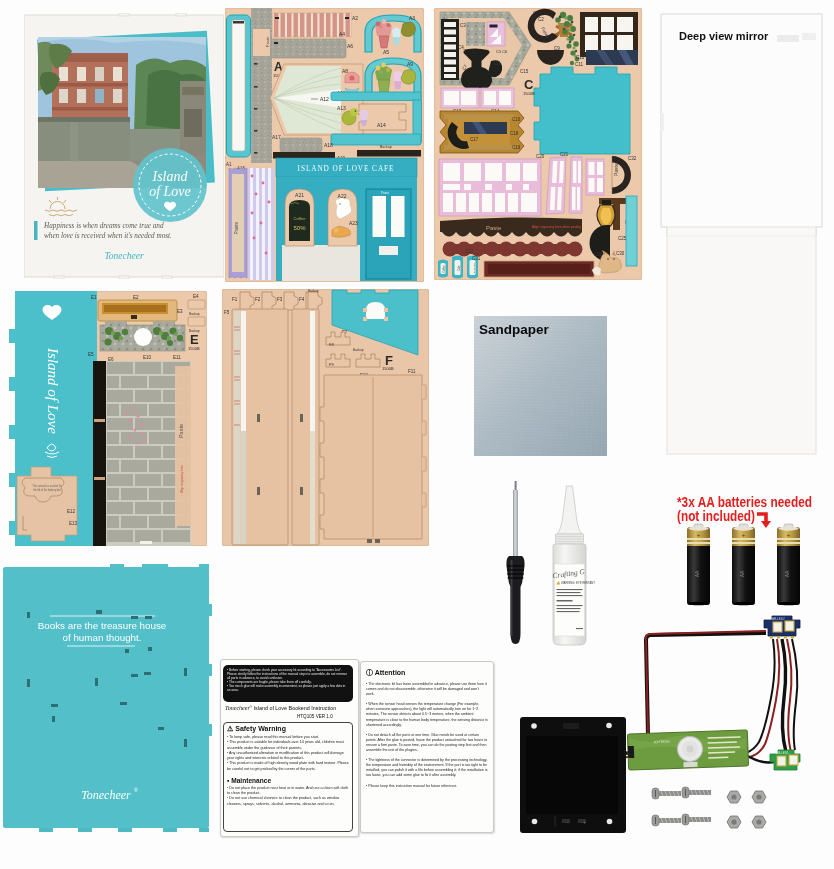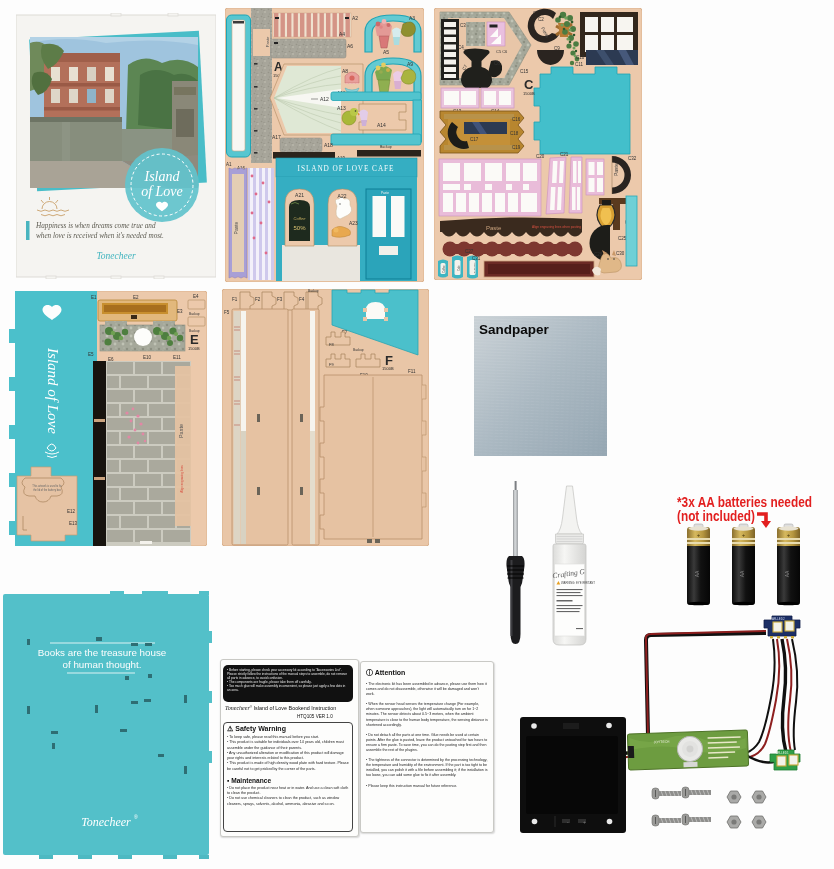--- a/index.html
+++ b/index.html
@@ -4,21 +4,21 @@
 <style>
 html,body{margin:0;padding:0;background:#ffffff;}
 #page{position:relative;width:834px;height:869px;background:#fdfdfd;overflow:hidden;font-family:"Liberation Sans",sans-serif;}
 .abs{position:absolute;}
 svg{display:block;}
 </style>
 </head>
 <body>
 <div id="page">
 
-<div id="photocard" class="abs" style="left:16px;top:13px;width:200px;height:266px;">
+<div id="photocard" class="abs" style="left:24px;top:13px;width:200px;height:266px;">
 <svg width="200" height="266" viewBox="0 0 200 266">
 
 <g>
 <rect x="0" y="2" width="200" height="262" fill="#f5f4f1" stroke="#dddbd6" stroke-width="1"></rect>
 <rect x="95" y="0" width="10" height="3" fill="#f5f4f1" stroke="#dddbd6" stroke-width="0.8"></rect>
 <rect x="152" y="0" width="10" height="3" fill="#f5f4f1" stroke="#dddbd6" stroke-width="0.8"></rect>
 <rect x="30" y="263" width="10" height="3" fill="#f5f4f1" stroke="#dddbd6" stroke-width="0.8"></rect>
 <rect x="95" y="263" width="10" height="3" fill="#f5f4f1" stroke="#dddbd6" stroke-width="0.8"></rect>
 <rect x="138" y="263" width="10" height="3" fill="#f5f4f1" stroke="#dddbd6" stroke-width="0.8"></rect>
 </g>
@@ -581,20 +581,35 @@
 <path d="M170 247 l-2 -5 l5 3 Z" fill="#c89868"></path>
           <path d="M178 247 l2 -5 l2 6 Z" fill="#c89868"></path>
 <circle cx="174" cy="251" r="0.8" fill="#333"></circle>
           <circle cx="180" cy="251" r="0.8" fill="#333"></circle>
 <path d="M158 262 q4 -6 9 -1 l-1 6 q-6 2 -8 -5Z" fill="#f2e8da"></path>
 <text x="160" y="248" font-size="4.5" fill="#333">C28</text>
 </g>
 </svg>
 </div>
 
+<div id="mirror" class="abs" style="left:659px;top:13px;width:165px;height:442px;">
+<svg width="165" height="442" viewBox="0 0 165 442">
+
+<path d="M2 1 L163 1 L163 214 L157 214 L157 223 L8 223 L8 214 L2 214 Z" fill="#fcfcfc" stroke="#d7d7d7" stroke-width="1"></path>
+
+<rect x="8" y="214" width="149" height="227" fill="#f9f8f7" stroke="#e3e2e0" stroke-width="1"></rect>
+<line x1="8" y1="223" x2="157" y2="223" stroke="#ededeb" stroke-width="1"></line>
+
+<text x="20" y="27" font-size="11" font-weight="bold" fill="#111">Deep view mirror</text>
+
+<rect x="118" y="22" width="22" height="7" fill="#ececec"></rect>
+<rect x="143" y="20" width="14" height="7" fill="#efefef"></rect>
+<rect x="2" y="100" width="3" height="18" fill="#efefef"></rect>
+</svg>
+</div>
 
 <div id="sheetE" class="abs" style="left:5px;top:291px;width:202px;height:255px;">
 <svg width="202" height="255" viewBox="0 0 202 255">
 <defs>
 <pattern id="stoneE" width="8" height="8" patternUnits="userSpaceOnUse">
 <rect width="8" height="8" fill="#a5a89a"></rect>
 <circle cx="2" cy="2" r="1.2" fill="#8c8f81"></circle>
 <circle cx="6" cy="5" r="1.4" fill="#c0c3b5"></circle>
 <circle cx="7" cy="1" r="0.8" fill="#b2b5a7"></circle>
 </pattern>
@@ -851,21 +866,21 @@
 <line x1="0" y1="2.3" x2="3" y2="2.3" stroke="#c4ced6" stroke-width="0.35" opacity="0.35"></line>
 </pattern>
 </defs>
 <rect x="0" y="0" width="133" height="140" fill="url(#sandg)"></rect>
 <rect x="0" y="0" width="133" height="140" fill="url(#sandlines)"></rect>
 
 <text x="5" y="18" font-size="13.5" font-weight="bold" fill="#0a0a0a">Sandpaper</text>
 </svg>
 </div>
 
-<div id="tealsheet" class="abs" style="left:3px;top:591px;width:209px;height:268px;">
+<div id="tealsheet" class="abs" style="left:3px;top:564px;width:209px;height:268px;">
 <svg width="209" height="268" viewBox="0 0 209 268">
 
 <g>
 <rect x="0" y="3" width="206" height="261" rx="2" fill="#53c0c9"></rect>
 <rect x="107" y="0" width="14" height="4" fill="#53c0c9"></rect>
 <rect x="139" y="0" width="14" height="4" fill="#53c0c9"></rect>
 <rect x="151" y="0" width="14" height="4" fill="#53c0c9"></rect>
 <rect x="196" y="0" width="10" height="4" fill="#53c0c9"></rect>
 <rect x="115" y="264" width="14" height="4" fill="#4db9c2"></rect>
 <rect x="36" y="264" width="14" height="4" fill="#4db9c2"></rect>

